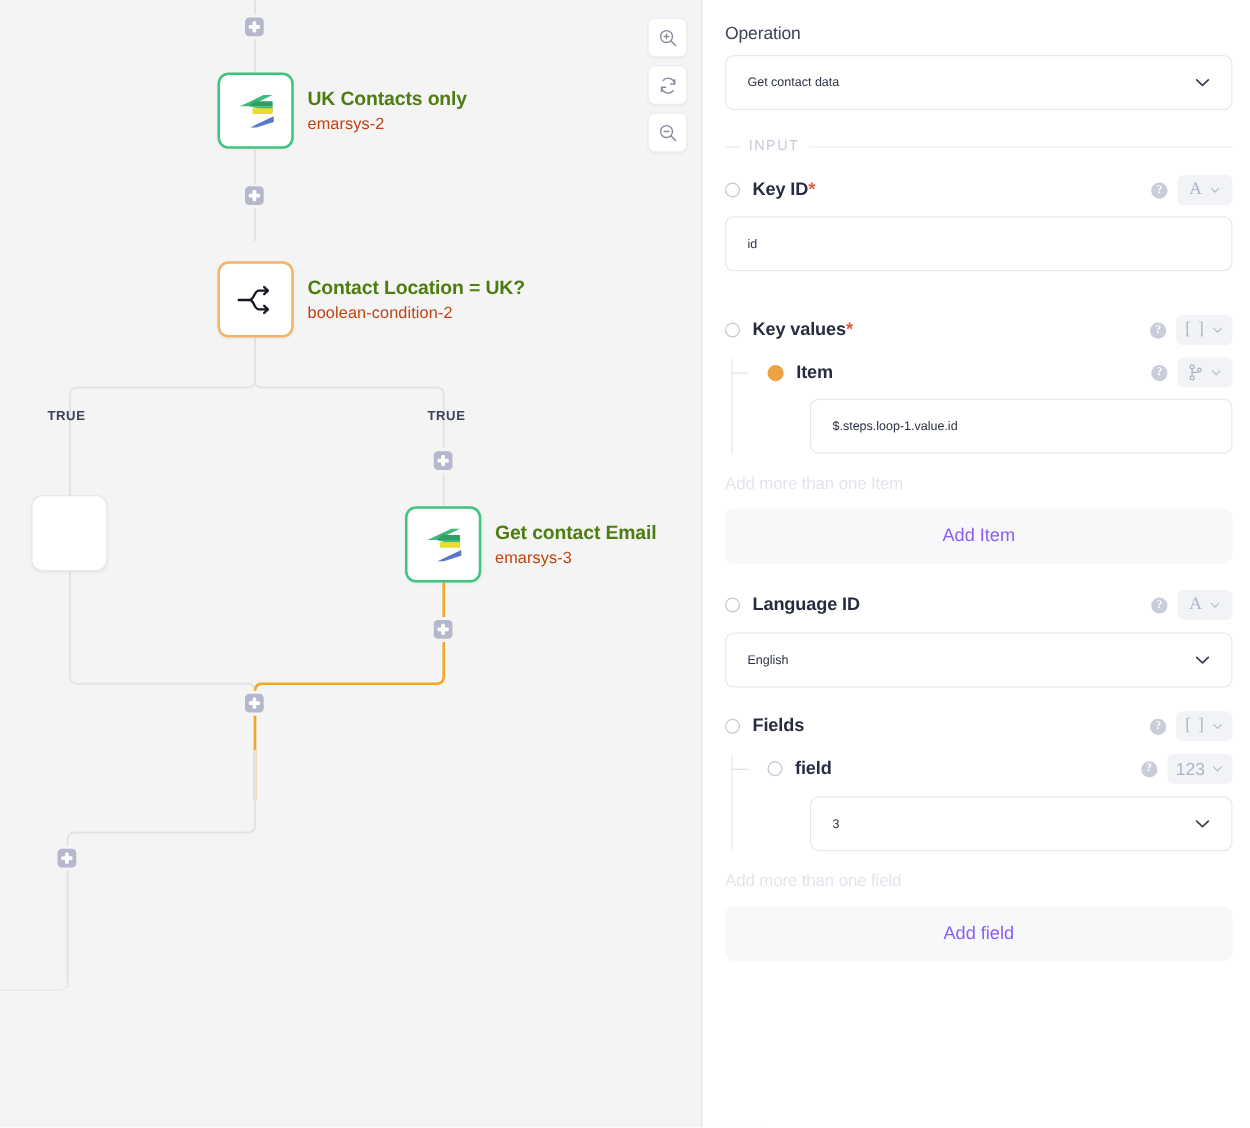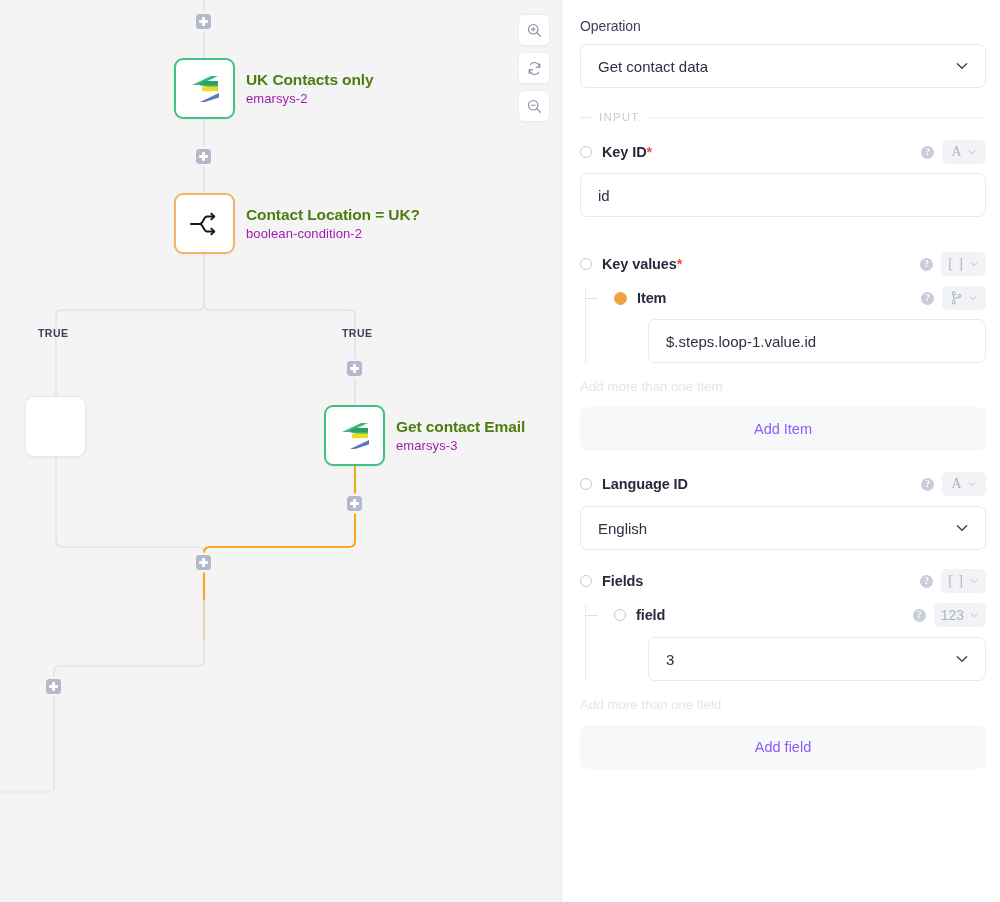--- a/index.html
+++ b/index.html
@@ -69,21 +69,21 @@
   }
   .node-box.green  { border: 2px solid #3fc380; }
   .node-box.orange { border: 2px solid #f4b366; }
   .node-box.empty  { border: 1px solid #e7e8ee; background:#fff; }
   .node-label { margin-left: 11px; line-height: 1.25; }
   .node-title {
     font-size: 15.5px; font-weight: 700; color: #4d7c0f; letter-spacing: -0.1px;
     white-space: nowrap;
   }
   .node-sub {
-    font-size: 13px; color: #a21caf; margin-top: 2px;
+    font-size: 13px; color: #c2410c; margin-top: 2px;
     letter-spacing: 0.1px; white-space: nowrap;
   }
 
   .branch-label {
     position: absolute; z-index: 5;
     font-size: 10.5px; font-weight: 700; color: #3b4156;
     letter-spacing: 0.45px;
   }
 
   
@@ -95,21 +95,21 @@
   }
   .field-label {
     font-size: 14px; color: #3d4257; letter-spacing: -0.1px;
   }
   .select, .textinput {
     width: 100%; height: 44px;
     border: 1px solid #e8e9ee; border-radius: 7px;
     background: #ffffff;
     display: flex; align-items: center;
     padding: 0 14px 0 17px;
-    font-size: 15px; color: #2b3042;
+    font-size: 10px; color: #2b3042;
     cursor: pointer;
   }
   .select { justify-content: space-between; }
   .textinput { cursor: text; }
   .select .val { color: #2b3042; }
   .chev { flex: none; }
 
   .section-div {
     display: flex; align-items: center; gap: 7px;
     margin: 23px 0 18px 0;
@@ -252,21 +252,21 @@
           <polygon points="30,20.5 11,29.5 30,29.5" fill="#ffffff"></polygon>
           <polygon points="12,30 31,21 31,25.6 17,30" fill="#5878c8"></polygon>
         </svg>
       </div>
       <div class="node-label">
         <div class="node-title">UK Contacts only</div>
         <div class="node-sub">emarsys-2</div>
       </div>
     </div>
 
-    <div class="node" style="left:174px; top:193px;">
+    <div class="node" style="left:174px; top:209px;">
       <div class="node-box orange">
         <svg width="34" height="34" viewBox="0 0 34 34" fill="none">
           <path d="M3 17 H12 C15 17 15.5 9.5 19 9.5 H26" stroke="#15181f" stroke-width="1.9" stroke-linecap="round" stroke-linejoin="round"></path>
           <path d="M12 17 C15 17 15.5 24.5 19 24.5 H26" stroke="#15181f" stroke-width="1.9" stroke-linecap="round" stroke-linejoin="round"></path>
           <path d="M23.3 6.6 L26.3 9.5 L23.3 12.4" stroke="#15181f" stroke-width="1.9" stroke-linecap="round" stroke-linejoin="round"></path>
           <path d="M23.3 21.6 L26.3 24.5 L23.3 27.4" stroke="#15181f" stroke-width="1.9" stroke-linecap="round" stroke-linejoin="round"></path>
         </svg>
       </div>
       <div class="node-label">
         <div class="node-title">Contact Location = UK?</div>

